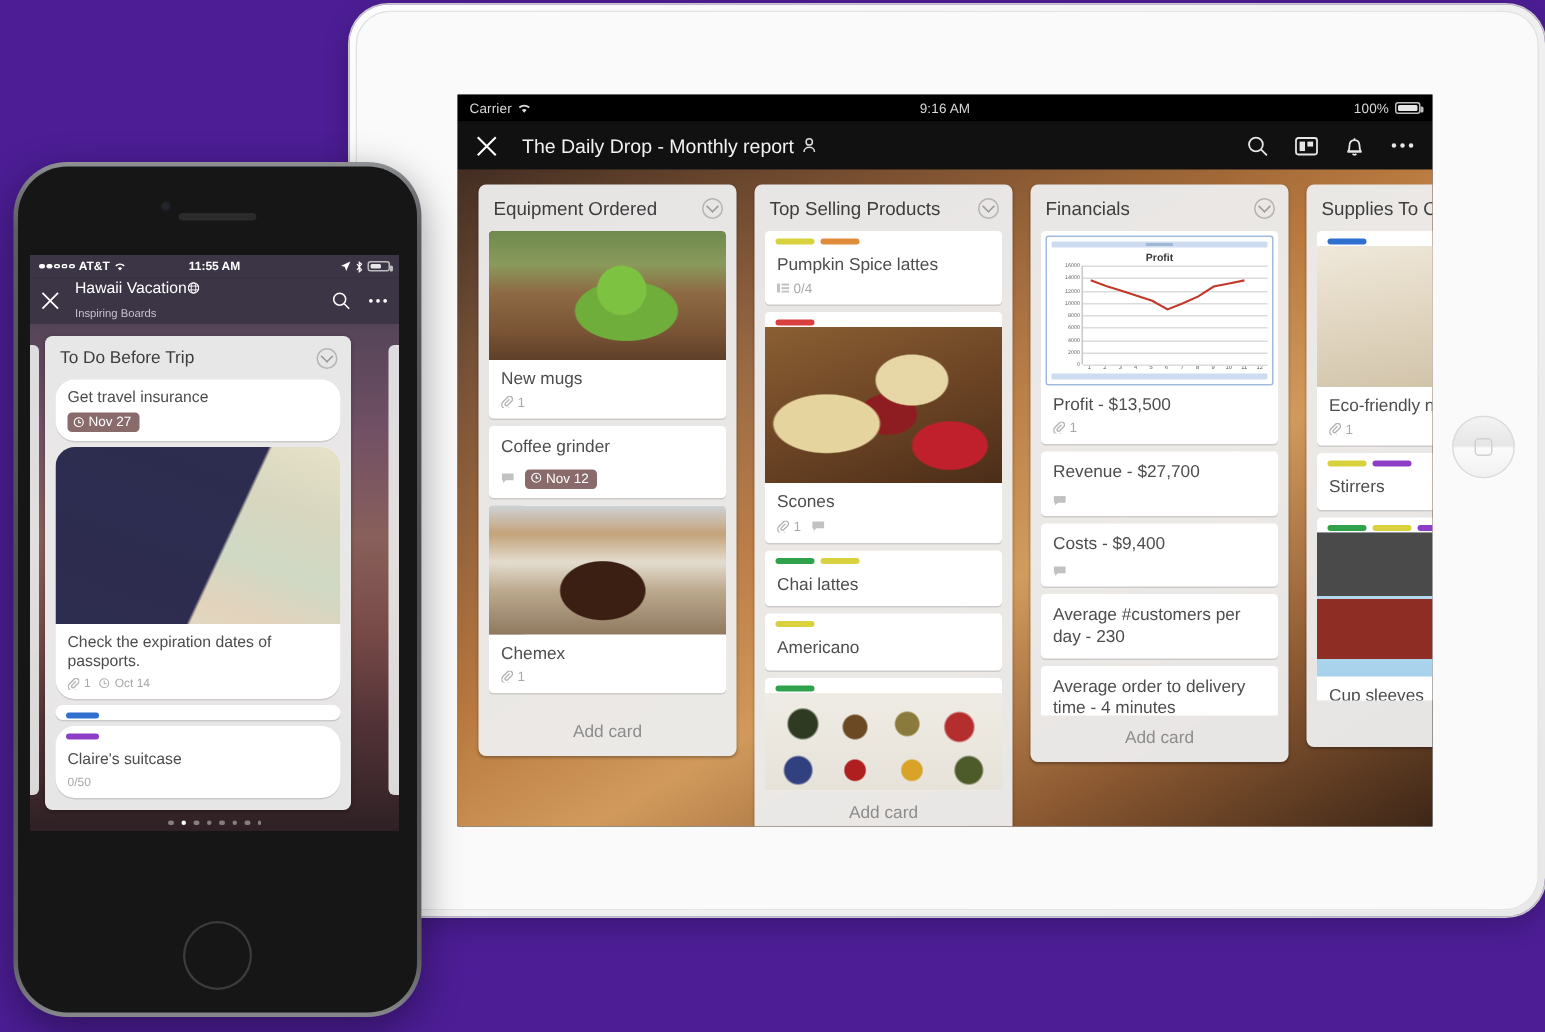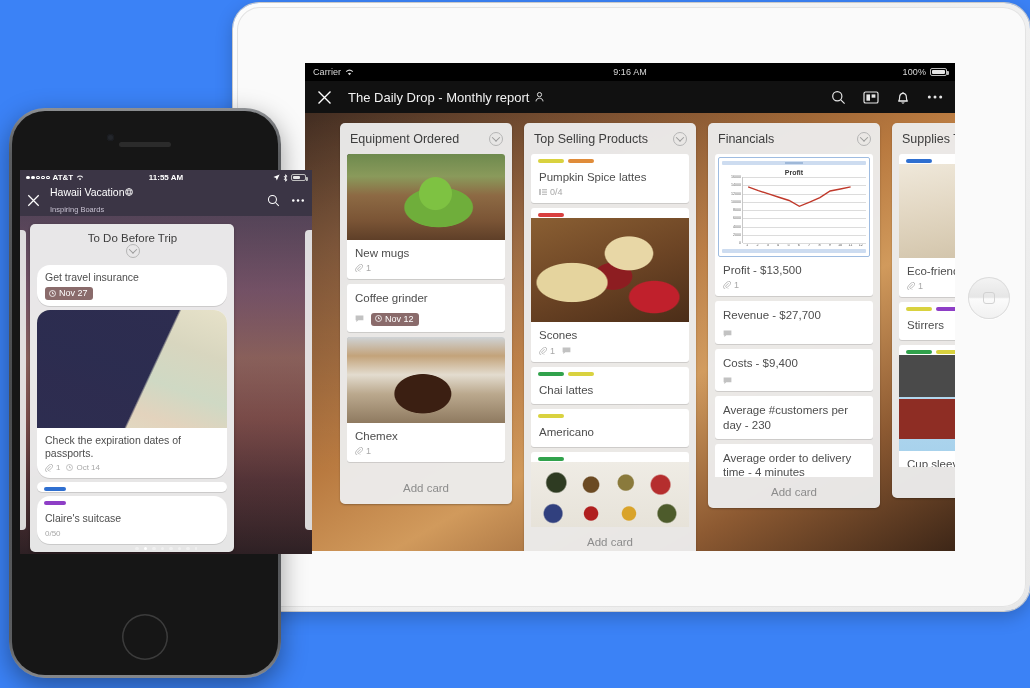--- a/index.html
+++ b/index.html
@@ -3,21 +3,21 @@
 <meta charset="utf-8">
 <style>
   * { box-sizing: border-box; }
   html, body {
     margin: 0; padding: 0;
     width: 1030px; height: 688px;
     background: #ffffff;
     font-family: "Liberation Sans", sans-serif;
     overflow: hidden;
   }
-  #stage { position: relative; width: 1030px; height: 688px; background:#3b82f6; }
+  #stage { position: relative; width: 1030px; height: 688px; background:#4c1d95; }
 
   
   #ipad {
     position: absolute; left: 233px; top: 3px;
     width: 797px; height: 608px;
     background: linear-gradient(135deg,#fdfdfd 0%,#f2f2f2 45%,#e8e8e8 100%);
     border-radius: 26px;
     box-shadow: 0 0 0 1px #c9c9c9, 0 6px 18px rgba(0,0,0,.22);
   }
   #ipad-inner {
@@ -69,21 +69,21 @@
   .icn { display:inline-block; line-height:0; }
 
   
   #board {
     position:absolute; left:0; top:50px; right:0; bottom:0;
     background:
       radial-gradient(120% 90% at 18% 30%, rgba(255,255,255,.10), rgba(0,0,0,0) 60%),
       linear-gradient(150deg,#3a2418 0%, #7a4c2a 22%, #b8793f 45%, #d19a5c 60%, #8d5a32 80%, #3d2617 100%);
     overflow:hidden;
   }
-  .lists { display:flex; gap:12px; padding:10px 0 0 14px; height:100%;margin-left:21px; }
+  .lists { display:flex; gap:12px; padding:10px 0 0 14px; height:100%; }
   .list {
     width: 172px; flex:0 0 172px;
     background: rgba(236,236,236,.96);
     border-radius: 5px;
     align-self:flex-start;
     max-height: 418px;
     display:flex; flex-direction:column;
     box-shadow: 0 1px 2px rgba(0,0,0,.28);
   }
   .list-header {
@@ -136,21 +136,21 @@
     width: 272px; height: 570px;
     background: linear-gradient(180deg,#8e9093 0%,#6f7174 4%,#5b5d60 8%, #4a4c4f 50%, #5b5d60 93%, #85878a 100%);
     border-radius: 36px;
     box-shadow: 0 8px 26px rgba(0,0,0,.38);
   }
   #iphone-body {
     position:absolute; left:3px; top:3px; right:3px; bottom:3px;
     background:#161616; border-radius:33px;
   }
   #iphone-screen {
-    position:absolute; left:11px; top:62px; width:292px; height:384px;
+    position:absolute; left:11px; top:62px; width:246px; height:384px;
     overflow:hidden; background:#2b2430;
   }
   #iphone-home {
     position:absolute; left:50%; margin-left:-23px; bottom:18px;
     width:46px;height:46px;border-radius:50%;
     box-shadow: inset 0 0 0 1.5px #3c3c3c;
   }
   #iphone-speaker {
     position:absolute; left:50%; margin-left:-26px; top:34px;
     width:52px;height:5px;border-radius:3px;background:#2b2b2b;
@@ -185,21 +185,21 @@
     overflow:hidden;
   }
   .ph-list {
     position:absolute; left:10px; top:8px; width:204px;
     background: rgba(236,236,236,.97); border-radius:5px;
     max-height:340px; overflow:hidden;
     box-shadow:0 1px 3px rgba(0,0,0,.3);
   }
   .ph-list-peek-l { position:absolute; left:0; top:14px; width:6px; height:300px; background:rgba(236,236,236,.9); border-radius:0 4px 4px 0;}
   .ph-list-peek-r { position:absolute; right:0; top:14px; width:7px; height:300px; background:rgba(236,236,236,.9); border-radius:4px 0 0 4px;}
-  .ph-list-header { display:flex; align-items:center; justify-content:space-between; padding:8px 9px 7px 10px;flex-direction:column; }
+  .ph-list-header { display:flex; align-items:center; justify-content:space-between; padding:8px 9px 7px 10px; }
   .ph-list-title { font-size:11.5px; color:#3d3d3d; }
   .ph-cards { padding:0 7px 4px 7px; }
   .ph-card { background:#fff; border-radius:13px; margin-bottom:4px; overflow:hidden; box-shadow:0 1px 0 rgba(0,0,0,.12); }
   .ph-card .t { font-size:10.5px; color:#4d4d4d; padding:6px 8px 3px; line-height:1.25; }
   .ph-card .b { display:flex; align-items:center; gap:6px; padding:0 8px 6px; font-size:8px; color:#a8a8a8; }
   .ph-card .cover { width:100%; height:82px; background-size:cover; background-position:center; display:block; }
   .pager { position:absolute; left:0; right:0; bottom:4px; display:flex; justify-content:center; gap:5px; align-items:center; }
   .pager i { width:3.5px;height:3.5px;border-radius:50%;background:rgba(255,255,255,.42); }
   .pager i.on { background:#fff; }
   .pager i.small { width:2.5px;height:2.5px; }

